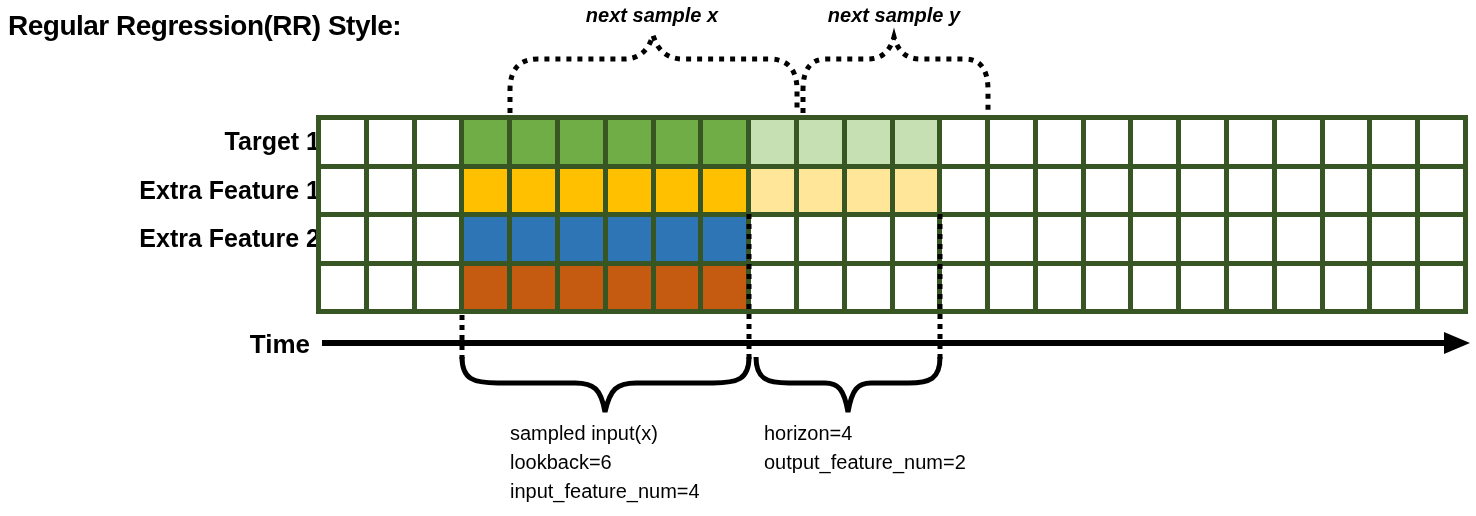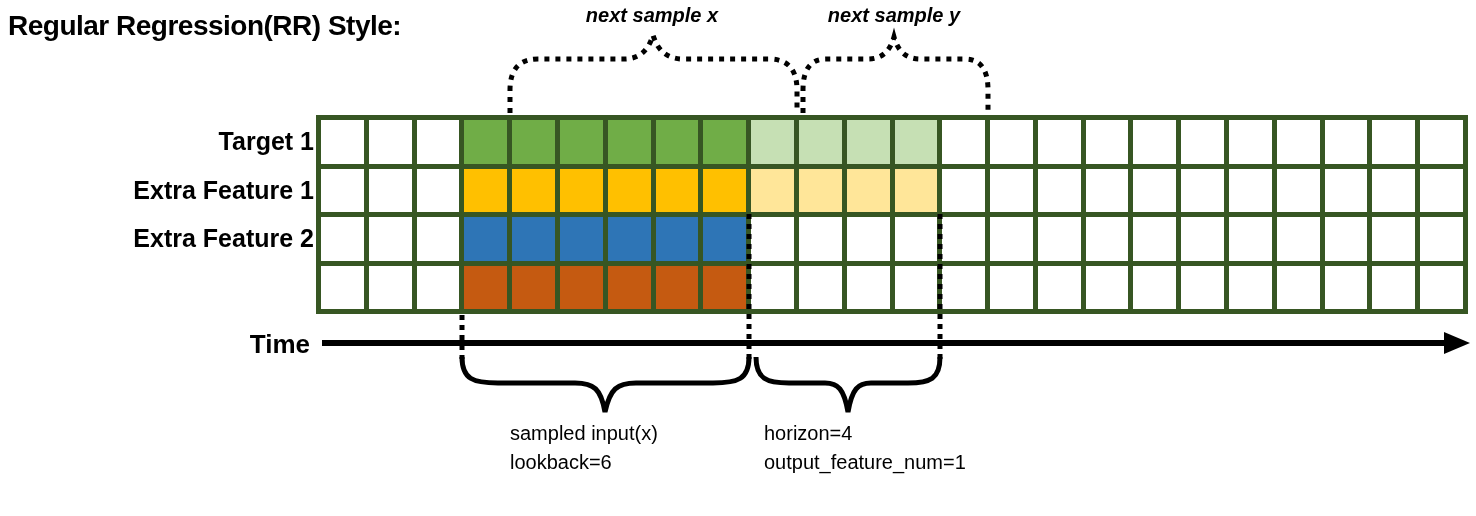--- a/index.html
+++ b/index.html
@@ -16,21 +16,21 @@
     font-size:28px;font-weight:bold;letter-spacing:-0.5px;margin-top:8px;
   }
   .brace-label{
     position:absolute;top:4px;width:240px;
     text-align:center;
     font-size:20px;font-style:italic;font-weight:600;
   }
   #next-x-label{left:532px;}
   #next-y-label{left:774px;}
   .row-labels{
-    position:absolute;left:6px;top:115px;width:308px;height:199px;
+    position:absolute;left:12px;top:115px;width:308px;height:199px;
     display:grid;grid-template-rows:repeat(4,1fr);
     row-gap:5px;padding:5px 0;box-sizing:border-box;
   }
   .row-label{
     display:flex;align-items:center;justify-content:flex-end;
     font-size:25px;font-weight:bold;white-space:nowrap;
   }
   .sample-grid{
     position:absolute;left:316px;top:115px;width:1152px;height:199px;
     box-sizing:border-box;
@@ -188,19 +188,20 @@
     </g>
 
     <path d="M 462 357 C 462 379 473 383 498 383 L 575 383 C 594 383 601 389 605 412 C 610 389 617 383 636 383 L 713 383 C 738 383 749 379 749 357" fill="none" stroke="#000" stroke-width="5"></path>
 
     <path d="M 756 357 C 756 379 767 383 789 383 L 825 383 C 838 383 844 389 848 412 C 852 389 858 383 871 383 L 908 383 C 930 383 940 379 940 357" fill="none" stroke="#000" stroke-width="5"></path>
   </svg>
 
   <div id="input-note" class="note-block">
     <div>sampled input(x)</div>
     <div>lookback=6</div>
+    <div>input_feature_num=4</div>
   </div>
   <div id="output-note" class="note-block">
     <div>horizon=4</div>
-    <div>output_feature_num=1</div>
+    <div>output_feature_num=2</div>
   </div>
 
 </div>
 
 </body></html>

